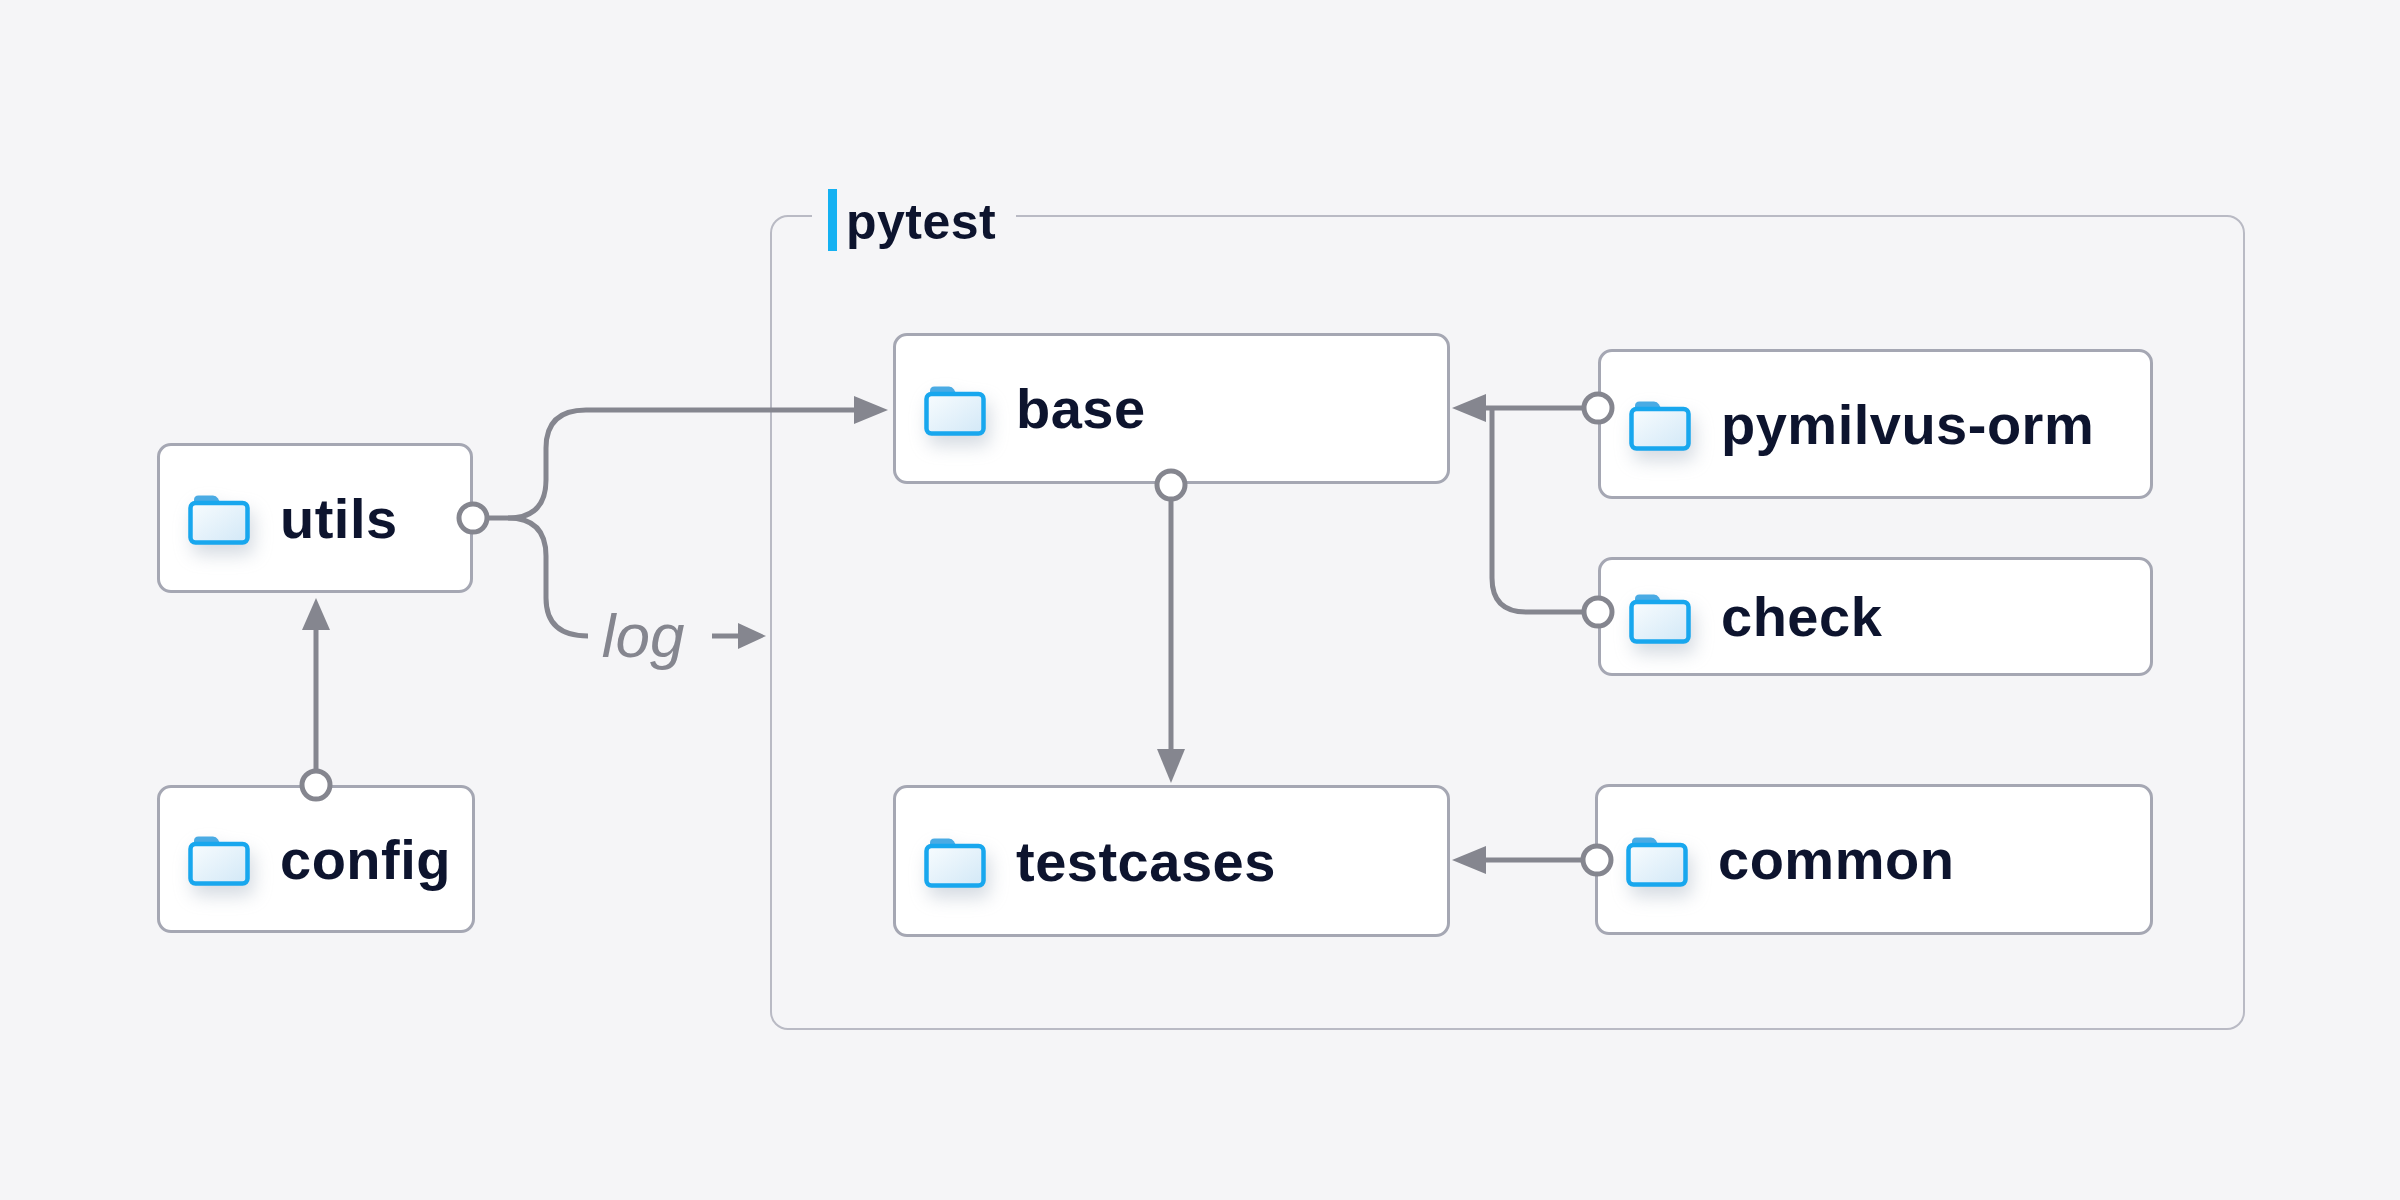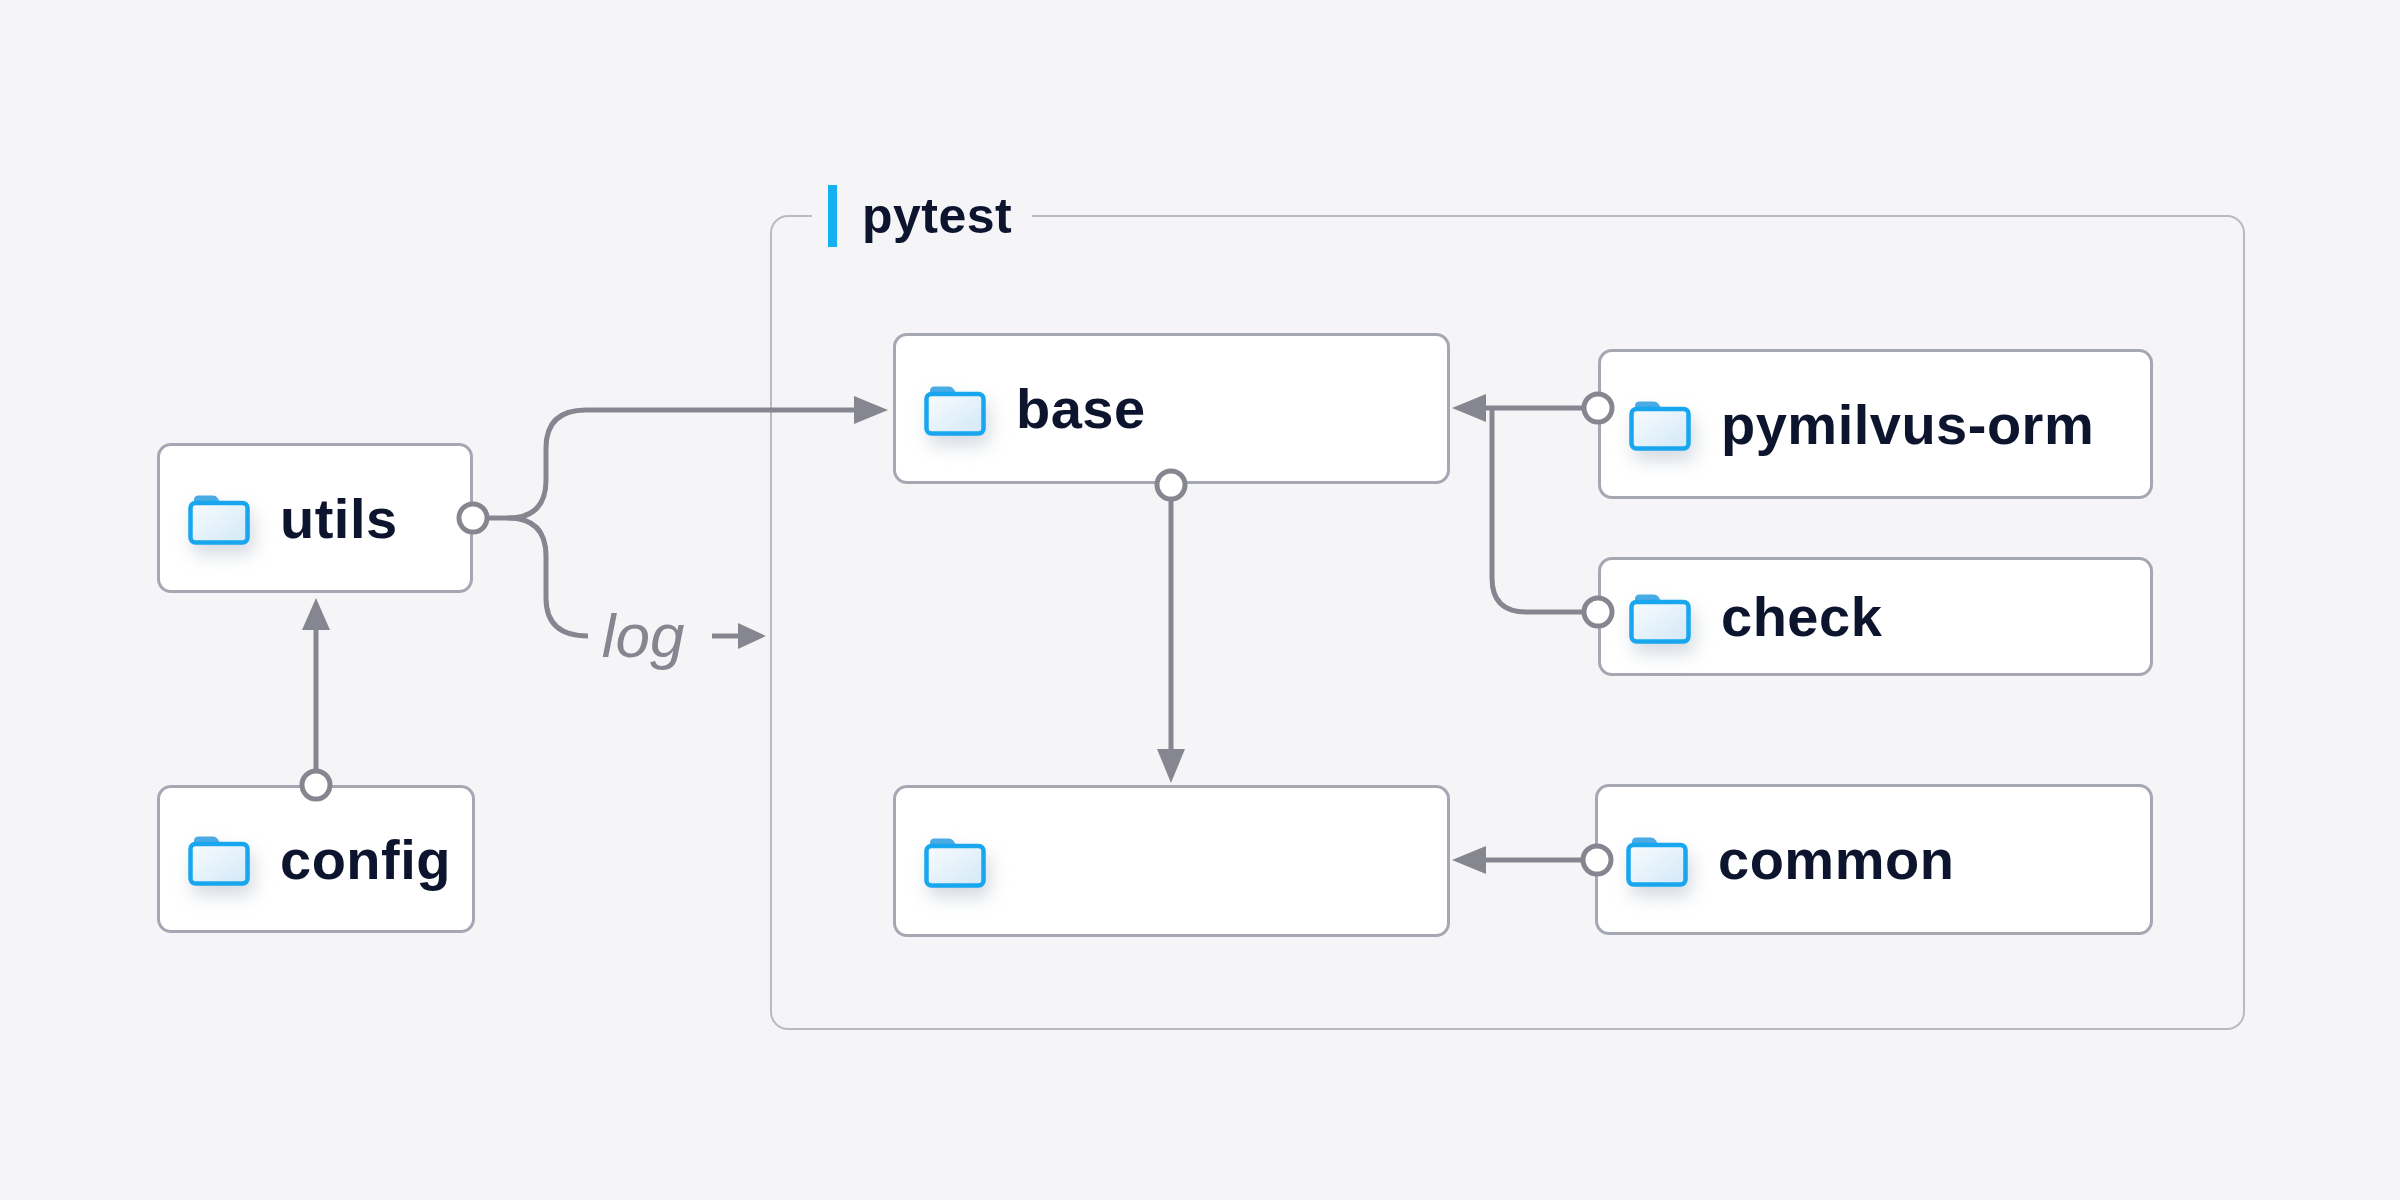--- a/index.html
+++ b/index.html
@@ -9,21 +9,21 @@
     --folder-fill-light:#f8fcfe; --folder-fill-dark:#d2e8f7; --edge-label-text:#85868f;
   }
   *{margin:0;padding:0;box-sizing:border-box}
   html,body{width:100%;height:100%;background:var(--background);overflow:hidden;
     font-family:"Liberation Sans","DejaVu Sans",sans-serif;}
   #stage{position:relative;width:2400px;height:1200px;background:var(--background);transform-origin:0 0;}
 
   .group-box{position:absolute;left:770px;top:215px;width:1475px;height:815px;
     border:2px solid var(--container-border);border-radius:18px;z-index:1;}
   .group-label{position:absolute;left:812px;top:181px;height:70px;z-index:4;
-    display:flex;align-items:center;gap:25px;background:var(--background);
+    display:flex;align-items:flex-end;gap:9px;background:var(--background);
     padding:0 20px 0 16px;}
   .accent-bar{width:9px;height:62px;background:var(--accent-bar);display:inline-block;}
   .group-label-text{font-size:50px;font-weight:700;color:var(--text);letter-spacing:0.5px;}
 
   .node{position:absolute;background:var(--node-bg);border:3px solid var(--node-border);
     border-radius:14px;display:flex;align-items:center;padding-left:26px;gap:28px;z-index:2;}
   .node .label{font-size:56px;font-weight:700;color:var(--text);letter-spacing:0.5px;white-space:nowrap;}
   .folder{display:inline-flex;filter:drop-shadow(4px 10px 9px rgba(135,152,173,0.35));}
 
   .connectors{position:absolute;left:0;top:0;z-index:5;pointer-events:none;}
@@ -110,20 +110,21 @@
     <span class="label">check</span>
   </div>
 
   <div class="node" style="left:893px;top:785px;width:557px;height:152px">
     <span class="folder">
       <svg width="66" height="54" viewBox="0 0 66 54">
           <path class="folder-tab" d="M8 16 V9 q0-4.5 4.5-4.5 h14.5 q3.2 0 4.8 2.8 l3.4 6 z"></path>
           <rect class="folder-body" x="4.5" y="12" width="57" height="39.5" rx="5"></rect>
         </svg>
     </span>
+    <span class="label">testcases</span>
   </div>
 
   <div class="node" style="left:1595px;top:784px;width:558px;height:151px">
     <span class="folder">
       <svg width="66" height="54" viewBox="0 0 66 54">
           <path class="folder-tab" d="M8 16 V9 q0-4.5 4.5-4.5 h14.5 q3.2 0 4.8 2.8 l3.4 6 z"></path>
           <rect class="folder-body" x="4.5" y="12" width="57" height="39.5" rx="5"></rect>
         </svg>
     </span>
     <span class="label">common</span>

